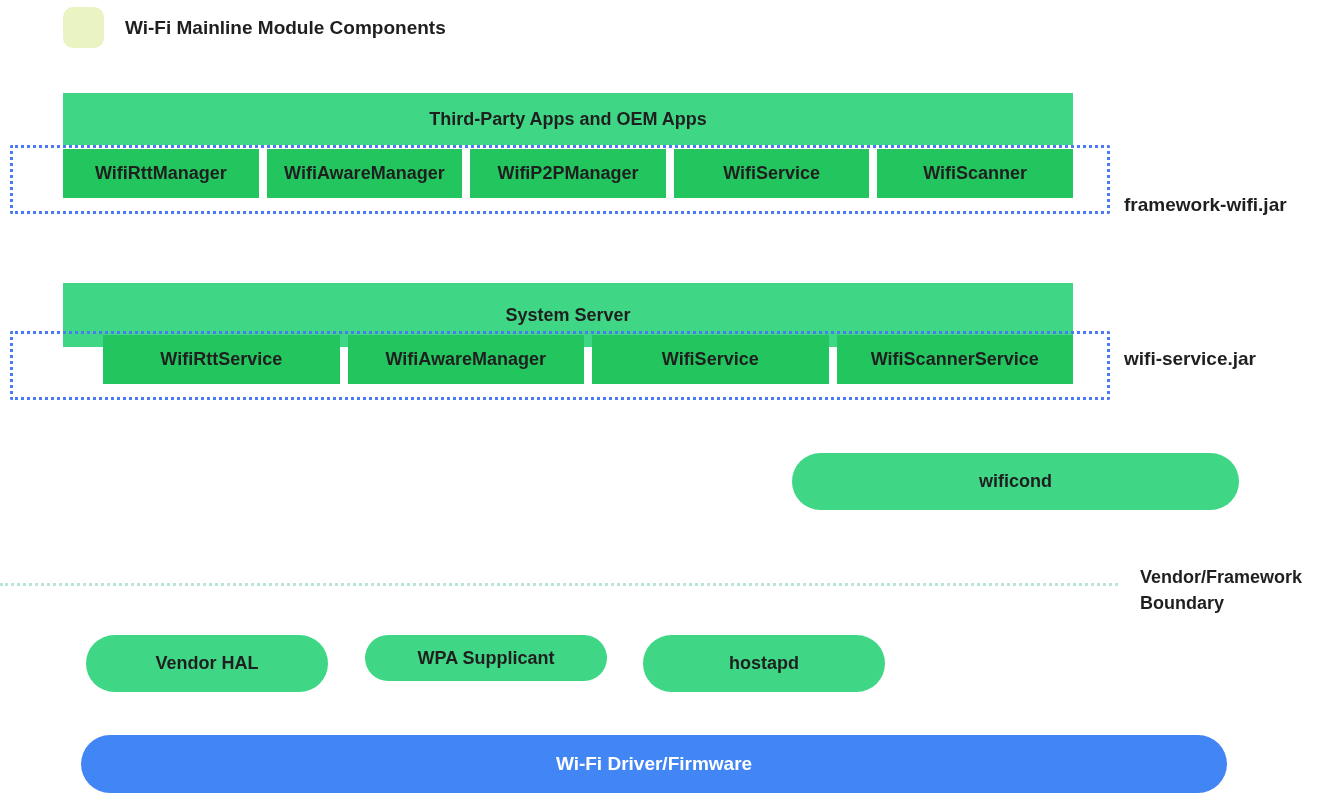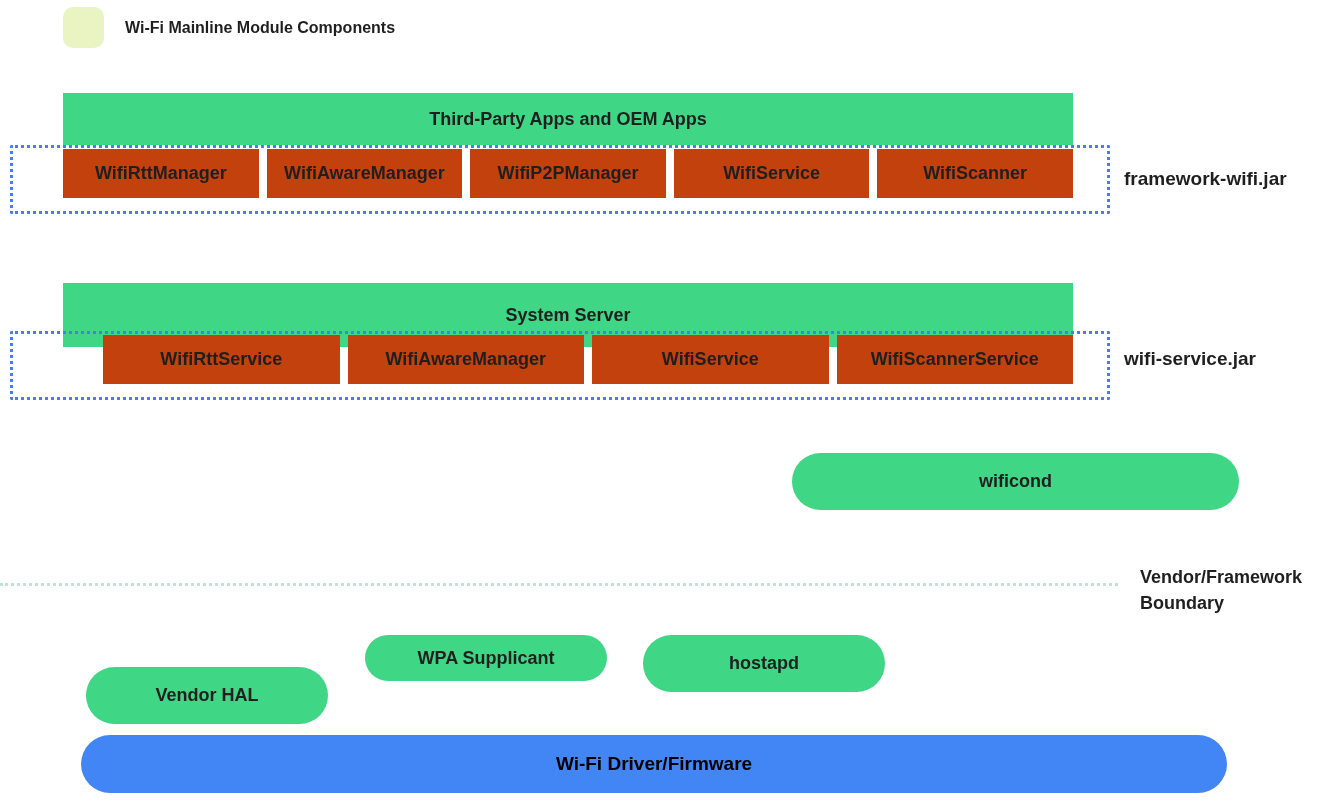--- a/index.html
+++ b/index.html
@@ -14,59 +14,59 @@
     overflow: hidden;
   }
   .abs { position: absolute; box-sizing: border-box; }
 
   .legend-swatch {
     background: #eaf3c2;
     border-radius: 10px;
   }
   .legend-label {
     display: flex; align-items: center;
-    font-size: 16px;
+    font-size: 19px;
   }
 
   .greenbar {
     background: #3fd786;
     display: flex; align-items: center; justify-content: center;
     font-size: 18px;
   }
   .dotted-box {
     border: 3px dotted #4a7bf5;
     border-radius: 2px;
   }
   .boxrow {
     display: flex;
     gap: 8px;
   }
   .cell {
     flex: 1;
-    background: #c2410c;
+    background: #22c55e;
     display: flex; align-items: center; justify-content: center;
     font-size: 18px;
     white-space: nowrap;
     text-align: center;
   }
   .jar-label {
     font-size: 19px;
     white-space: nowrap;
   }
 
   .pill {
     background: #3fd786;
     border-radius: 29px;
     display: flex; align-items: center; justify-content: center;
     font-size: 18px;
   }
   .bluebar {
     background: #4285f4;
     border-radius: 29px;
-    color: #000000;
+    color: #ffffff;
     display: flex; align-items: center; justify-content: center;
     font-size: 19px;
   }
   .boundary-line {
     border-top: 3px dotted #b9e7d2;
     height: 0;
   }
   .boundary-label {
     font-size: 18px;
     line-height: 26px;
@@ -84,42 +84,42 @@
     <span>Third-Party Apps and OEM Apps</span>
   </div>
   <div class="abs dotted-box" style="left:10px; top:145px; width:1100px; height:69px;"></div>
   <div class="abs boxrow" style="left:63px; top:149px; width:1010px; height:49px;">
     <div class="cell">WifiRttManager</div>
     <div class="cell">WifiAwareManager</div>
     <div class="cell">WifiP2PManager</div>
     <div class="cell">WifiService</div>
     <div class="cell">WifiScanner</div>
   </div>
-  <div class="abs jar-label" style="left:1124px; top:168px;">framework-wifi.jar</div>
+  <div class="abs jar-label" style="left:1124px; top:194px;">framework-wifi.jar</div>
 
   <div class="abs greenbar" style="left:63px; top:283px; width:1010px; height:64px;">
     <span>System Server</span>
   </div>
   <div class="abs dotted-box" style="left:10px; top:331px; width:1100px; height:69px;"></div>
   <div class="abs boxrow" style="left:63px; top:335px; width:1010px; height:49px;padding-left:40px;">
     <div class="cell">WifiRttService</div>
     <div class="cell">WifiAwareManager</div>
     <div class="cell">WifiService</div>
     <div class="cell">WifiScannerService</div>
   </div>
   <div class="abs jar-label" style="left:1124px; top:348px;">wifi-service.jar</div>
 
   <div class="abs pill" style="left:792px; top:453px; width:447px; height:57px;">
     <span>wificond</span>
   </div>
 
   <div class="abs boundary-line" style="left:0px; top:583px; width:1118px;"></div>
   <div class="abs boundary-label" style="left:1140px; top:564px; width:195px;">Vendor/Framework Boundary</div>
 
-  <div class="abs pill" style="left:86px; top:635px; width:242px; height:57px;margin-top:32px;">
+  <div class="abs pill" style="left:86px; top:635px; width:242px; height:57px;">
     <span>Vendor HAL</span>
   </div>
   <div class="abs pill" style="left:365px; top:635px; width:242px; height:46px;">
     <span>WPA Supplicant</span>
   </div>
   <div class="abs pill" style="left:643px; top:635px; width:242px; height:57px;">
     <span>hostapd</span>
   </div>
 
   <div class="abs bluebar" style="left:81px; top:735px; width:1146px; height:58px;">

